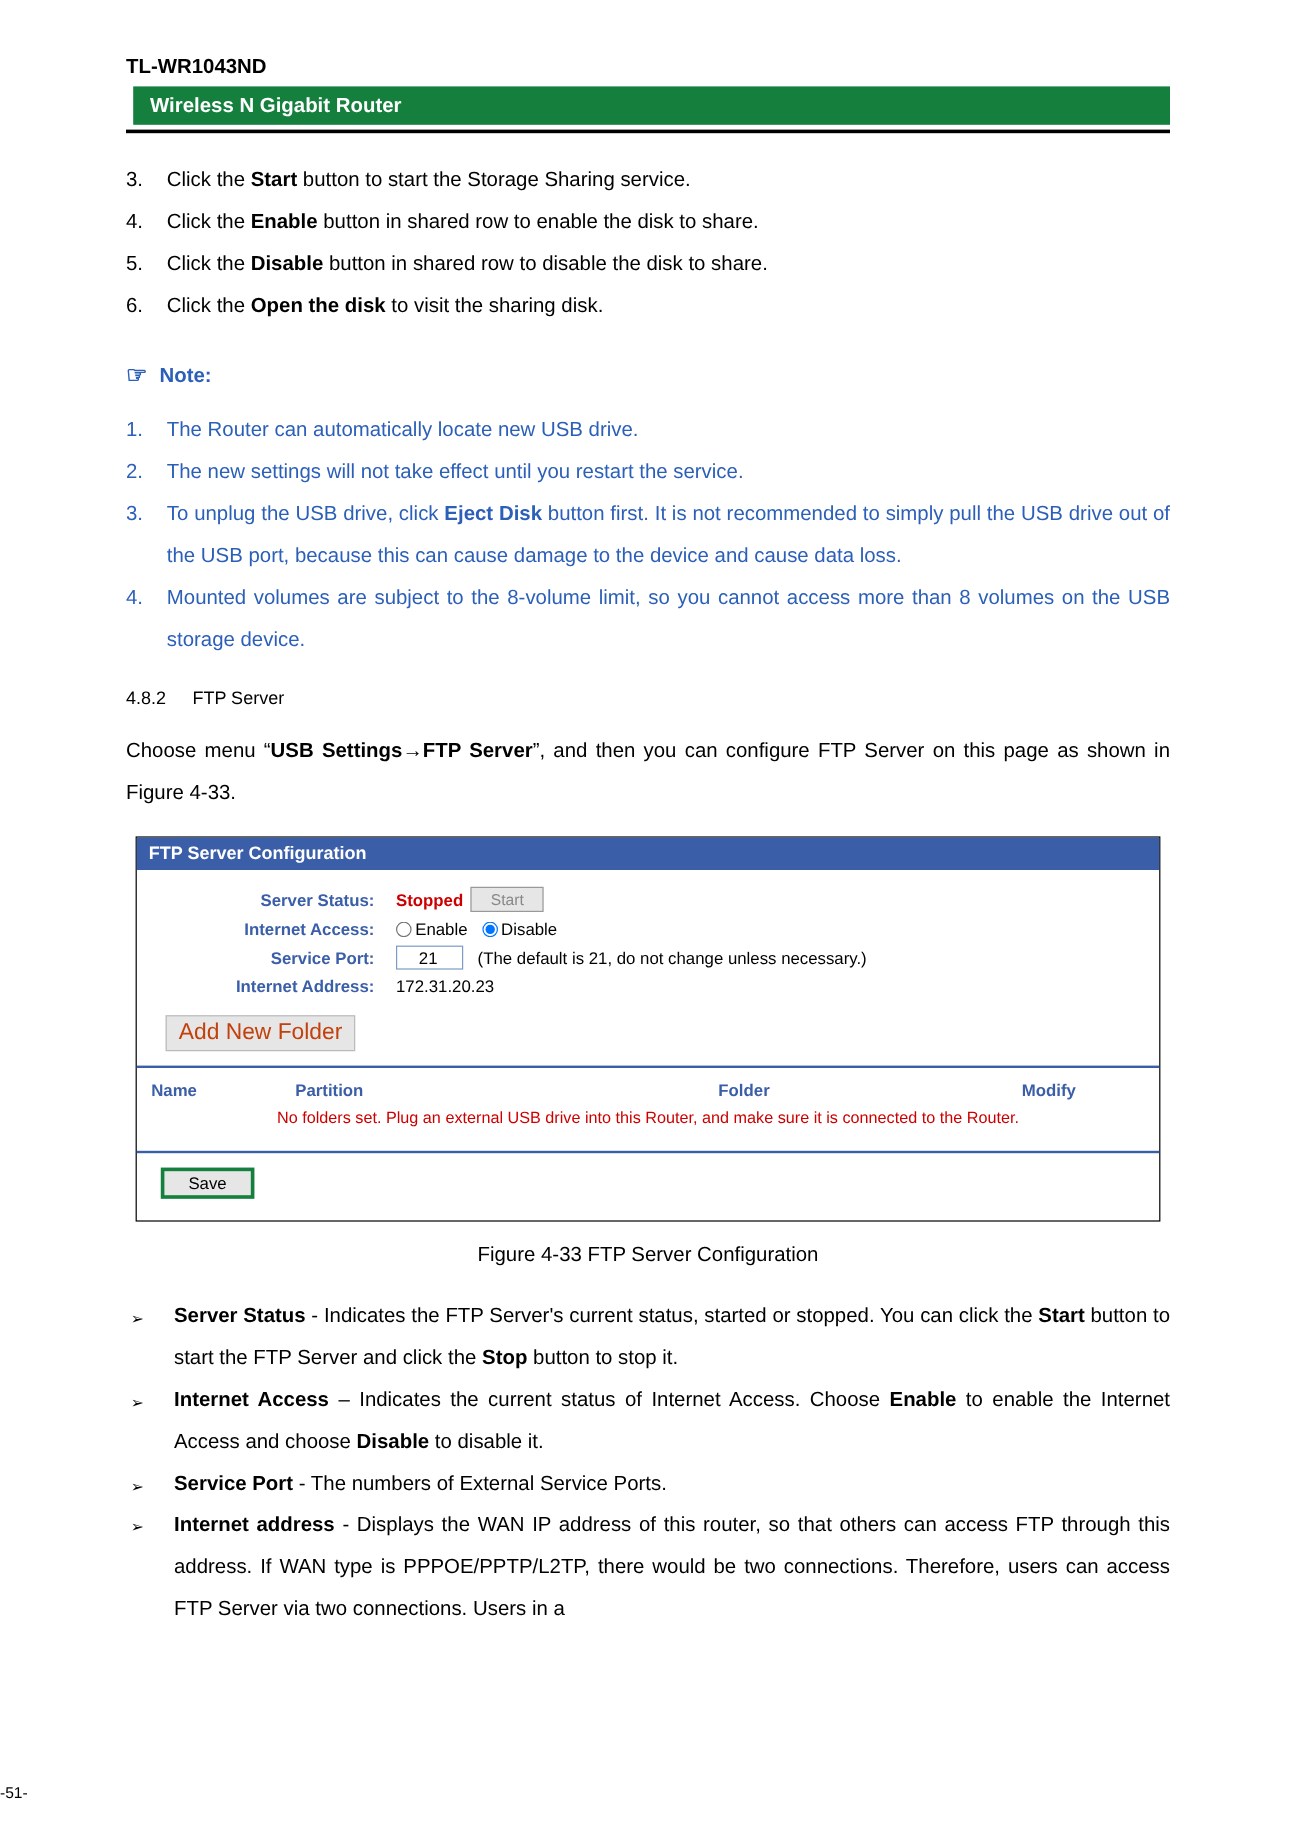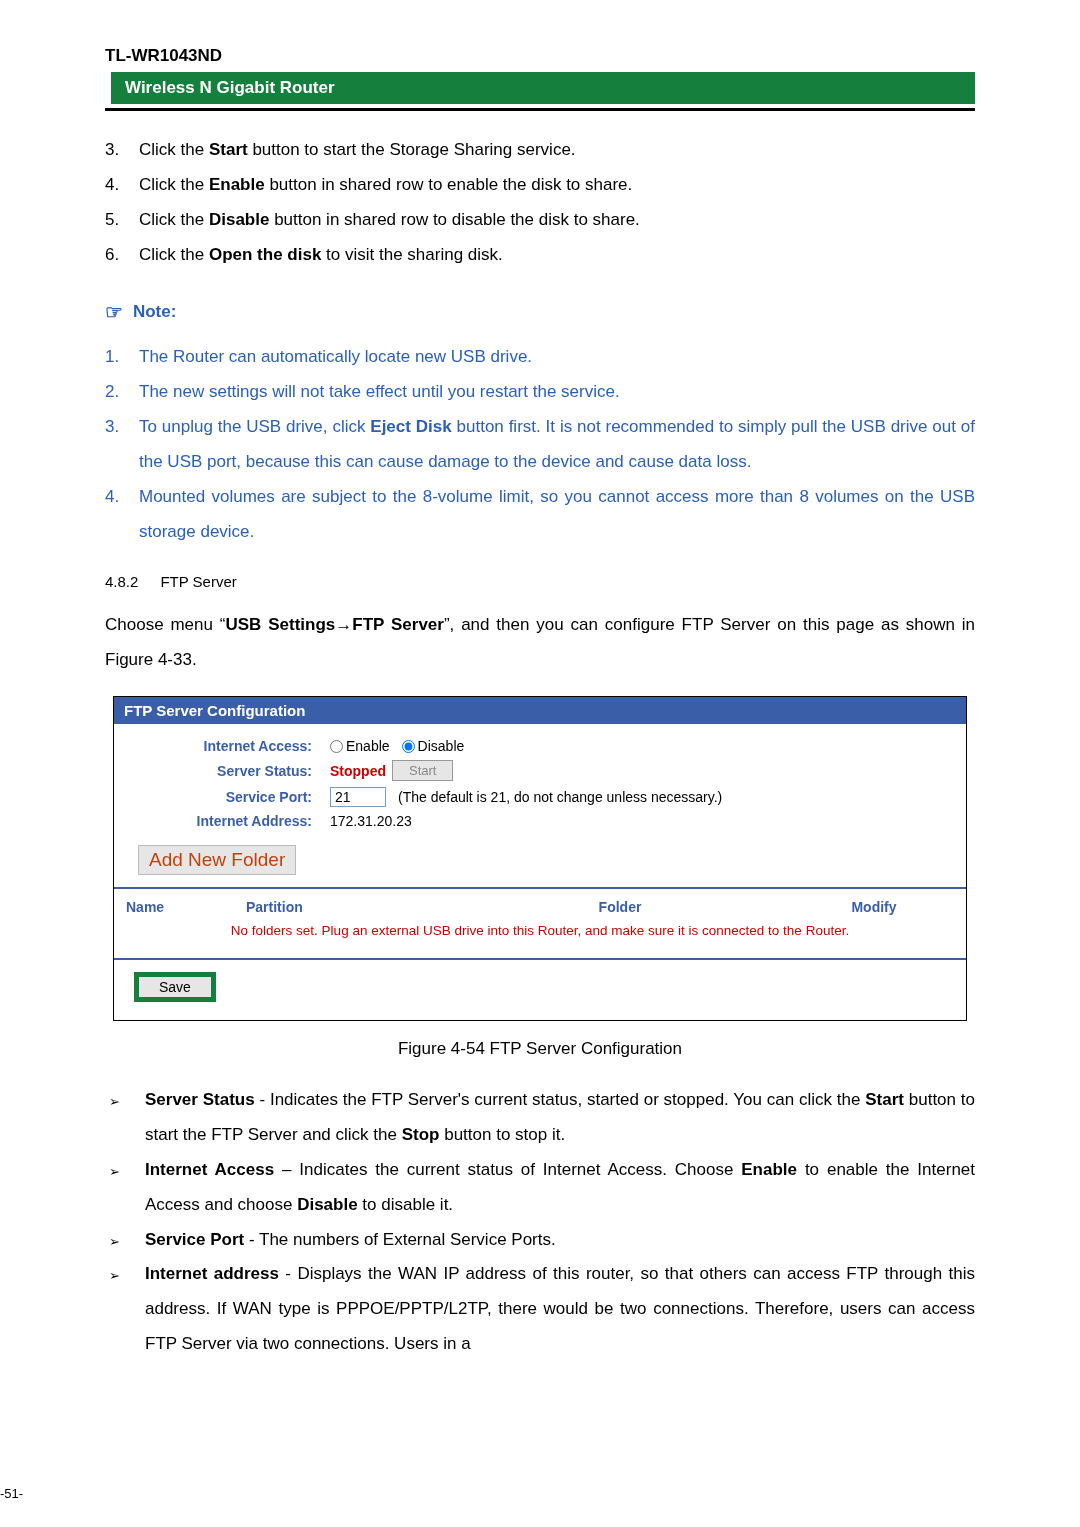--- a/index.html
+++ b/index.html
@@ -132,21 +132,21 @@
     background: #e6e6e6;
     border: 1px solid #999;
     color: #888;
     padding: 2px 16px;
     font-size: 13px;
     cursor: default;
   }
   .svc-input {
     width: 56px;
     border: 1px solid #7a9cc7;
-    padding: 1px 4px;
+    padding: 1px 18px;
     font-size: 14px;
   }
   .hint { color: #000; margin-left: 6px; font-size: 14px; }
   .addr-val { color: #000; font-size: 14px; }
   .add-folder-btn {
     background: #e6e6e6;
     border: 1px solid #bbb;
     color: #c2410c;
     padding: 3px 10px;
     font-size: 19px;
@@ -167,21 +167,21 @@
   .no-folders {
     color: #c00;
     font-size: 13.5px;
     text-align: center;
     padding: 4px 0 20px 0;
   }
   .save-row {
     padding: 12px 0 18px 20px;
   }
   .save-btn {
-    border: 5px solid #15803d;
+    border: 3px solid #15803d;
     background: #e6e6e6;
     padding: 2px 20px;
     font-size: 14px;
   }
   .fig-caption {
     text-align: center;
     font-size: 17px;
     margin-bottom: 24px;
   }
   .ul-defs {
@@ -266,38 +266,38 @@
 
 <h2 class="section-h">
   <span class="secnum">4.8.2</span><span>FTP Server</span>
 </h2>
 
 <p class="p-body" id="intro-p">Choose menu “<b>USB Settings</b>→<b>FTP Server</b>”, and then you can configure FTP Server on this page as shown in Figure 4-33.</p>
 
 <div class="panel-wrap">
   <div class="panel-title">FTP Server Configuration</div>
   <div class="panel-body">
+    <div class="form-row">
+      <div class="form-label">Server Status:</div>
+      <div class="form-val">
+        <span class="status-text">Stopped</span>
+        <button class="gray-btn">Start</button>
+      </div>
+    </div>
     <div class="form-row">
       <div class="form-label">Internet Access:</div>
       <div class="form-val">
         <label class="radio-wrap">
             <input type="radio" name="ia" style="">
             <span>Enable</span>
           </label>
         <label class="radio-wrap">
             <input type="radio" name="ia" checked="" style="">
             <span>Disable</span>
           </label>
-      </div>
-    </div>
-    <div class="form-row">
-      <div class="form-label">Server Status:</div>
-      <div class="form-val">
-        <span class="status-text">Stopped</span>
-        <button class="gray-btn">Start</button>
       </div>
     </div>
     <div class="form-row">
       <div class="form-label">Service Port:</div>
       <div class="form-val">
         <input class="svc-input" value="21" style="">
         <span class="hint">(The default is 21, do not change unless necessary.)</span>
       </div>
     </div>
     <div class="form-row">
@@ -315,21 +315,21 @@
     <div class="th-folder">Folder</div>
     <div class="th-modify">Modify</div>
   </div>
   <div class="no-folders">No folders set. Plug an external USB drive into this Router, and make sure it is connected to the Router.</div>
   <hr class="panel-hr">
   <div class="save-row">
     <button class="save-btn">Save</button>
   </div>
 </div>
 
-<div class="fig-caption">Figure 4-54 FTP Server Configuration</div>
+<div class="fig-caption">Figure 4-33 FTP Server Configuration</div>
 
 <ul class="ul-defs">
   <li>
     <span class="arrow">➢</span>
     <span class="txt" id="def0"><b>Server Status</b> - Indicates the FTP Server's current status, started or stopped. You can click the <b>Start</b> button to start the FTP Server and click the <b>Stop</b> button to stop it.</span>
   </li>
   <li>
     <span class="arrow">➢</span>
     <span class="txt" id="def1"><b>Internet Access</b> – Indicates the current status of Internet Access. Choose <b>Enable</b> to enable the Internet Access and choose <b>Disable</b> to disable it.</span>
   </li>

